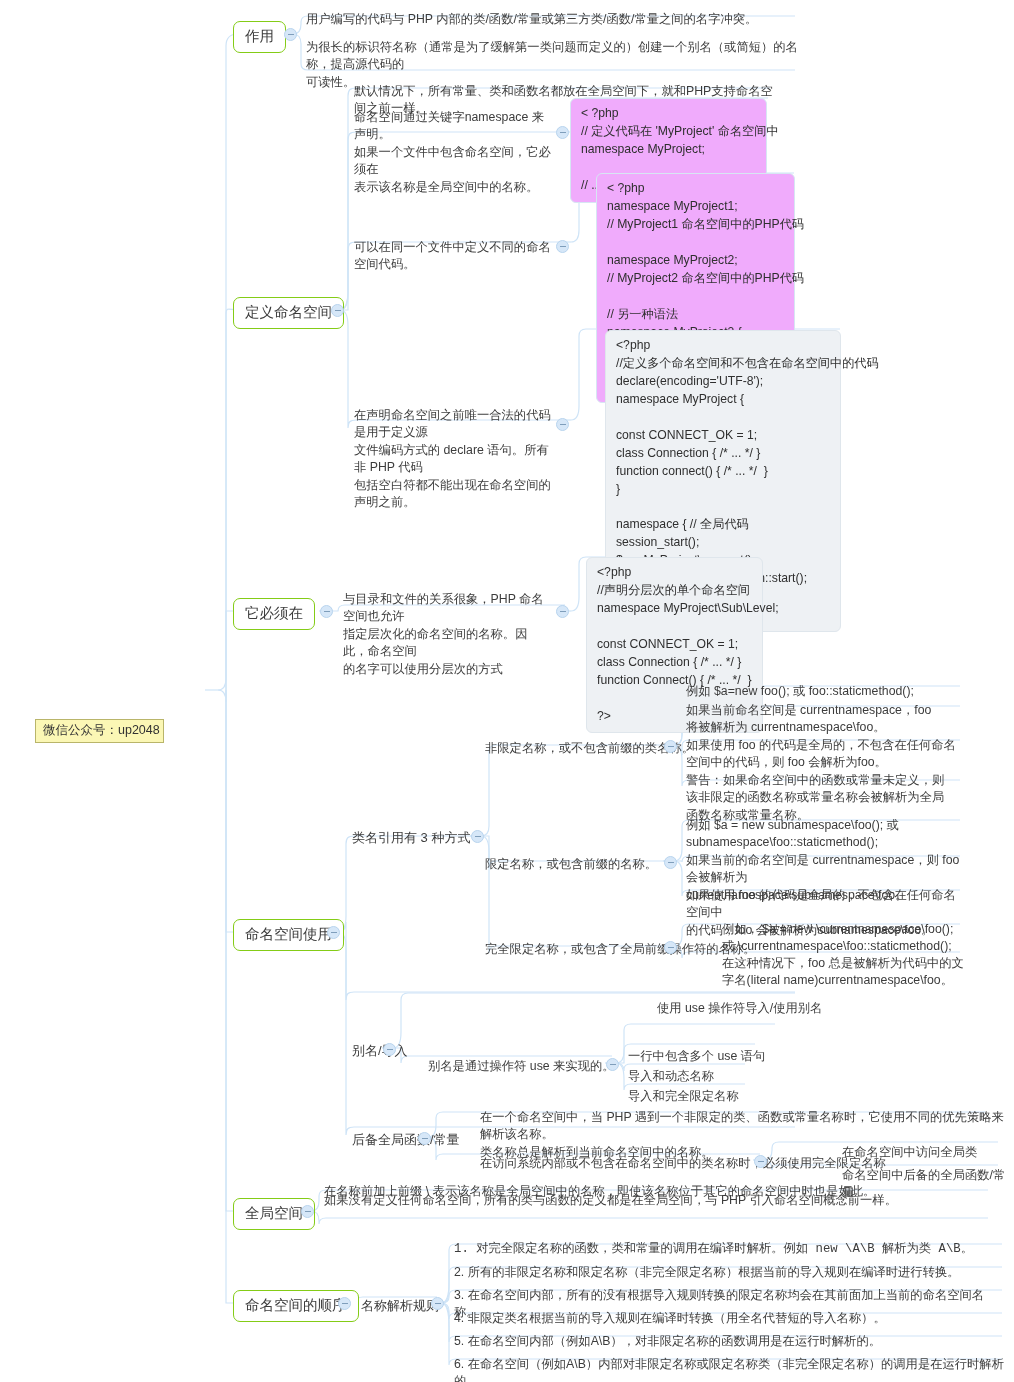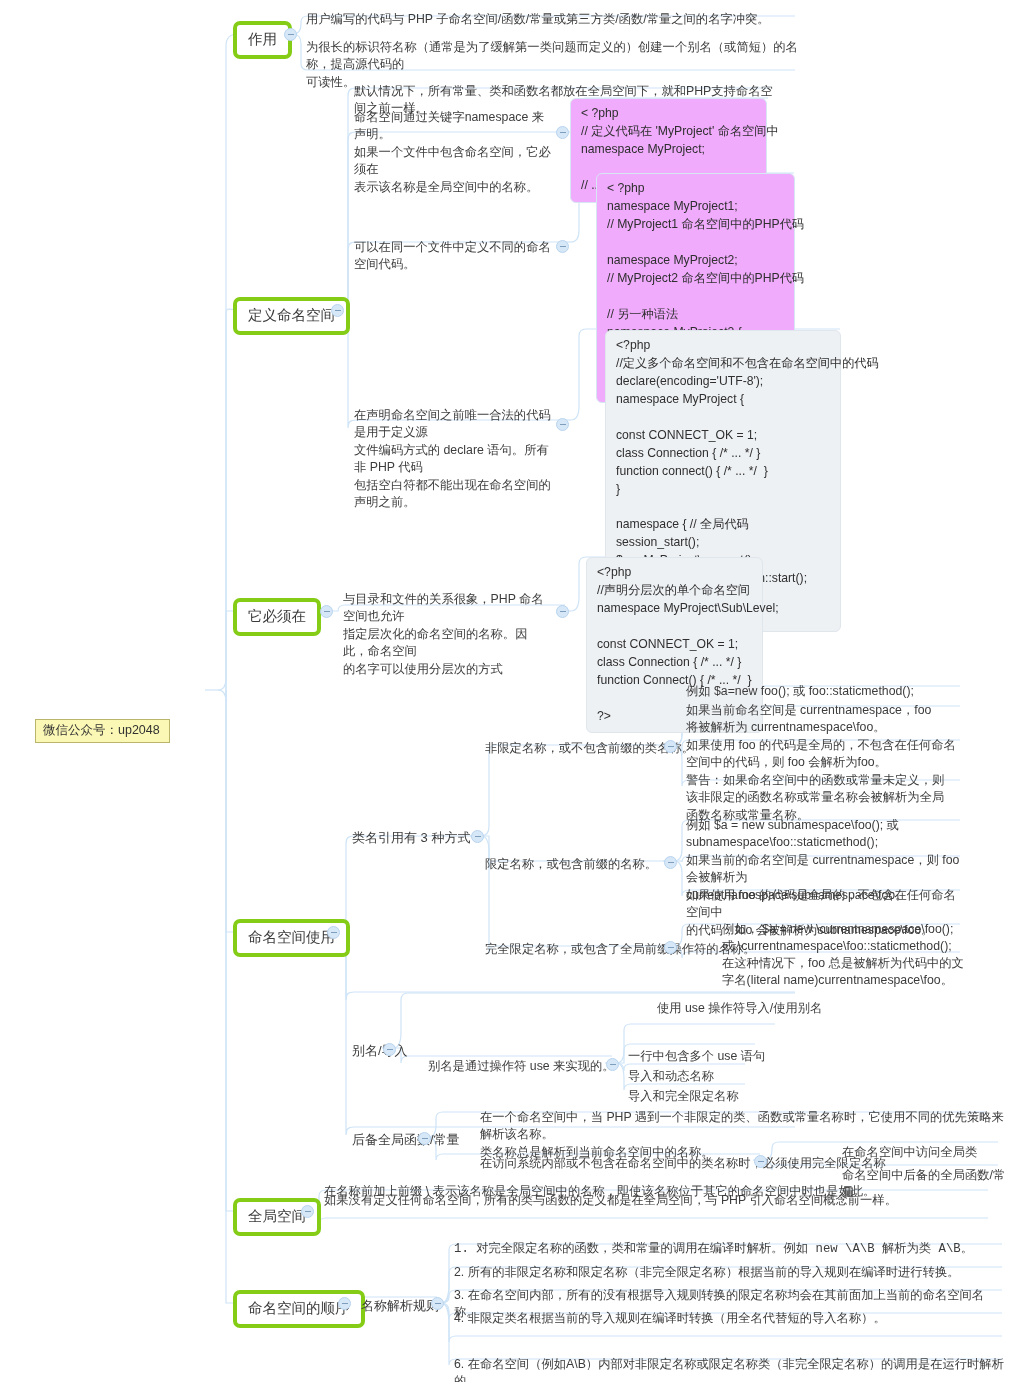--- a/index.html
+++ b/index.html
@@ -31,27 +31,27 @@
     white-space:nowrap;
     display:flex;align-items:center;gap:7px;
   }
   .root .globe{font-size:15px;line-height:1;}
 
   .tagline{
     background:#fbf7b5;
     border:1px solid #b9b56a;
     color:#333;
     font-size:12.5px;
-    padding:2px 9px 3px 7px;
+    padding:2px 3px 3px 7px;
     white-space:nowrap;
   }
 
   
   .pill{
-    border:4px solid #84cc16;
+    border:1px solid #84cc16;
     border-radius:7px;
     background:#ffffff;
     padding:5px 11px 6px 11px;
     font-size:14.5px;
     color:#3c3c3c;
     white-space:nowrap;
   }
 
   
   .txt{
@@ -185,21 +185,21 @@
       <path d="M441 1303 C447 1303 449 1307 449 1311 V1319 C449 1315 451 1313 456 1313 H1002"></path>
       <path d="M441 1303 C447 1303 449 1311 449 1319 V1342 C449 1338 451 1336 456 1336 H1002"></path>
       <path d="M441 1303 C447 1303 449 1315 449 1327 V1365 C449 1361 451 1359 456 1359 H1002"></path>
     </g>
   </svg>
 
   <div class="node tagline" style="left:35px;top:719px;">微信公众号：up2048</div>
 
   <div class="node pill" style="left:233px;top:21px;">作用</div>
   <div class="tog" style="left:284px;top:28px;"></div>
-  <div class="node txt small" style="left:302px;top:8px;width:520px;">用户编写的代码与 PHP 子命名空间/函数/常量或第三方类/函数/常量之间的名字冲突。</div>
+  <div class="node txt small" style="left:302px;top:8px;width:520px;">用户编写的代码与 PHP 内部的类/函数/常量或第三方类/函数/常量之间的名字冲突。</div>
   <div class="node txt small" style="left:302px;top:36px;width:512px;">为很长的标识符名称（通常是为了缓解第一类问题而定义的）创建一个别名（或简短）的名称，提高源代码的
 可读性。</div>
 
   <div class="node pill" style="left:233px;top:297px;">定义命名空间</div>
   <div class="tog" style="left:331px;top:304px;"></div>
 
   <div class="node txt small" style="left:350px;top:80px;width:430px;">默认情况下，所有常量、类和函数名都放在全局空间下，就和PHP支持命名空间之前一样。</div>
 
   <div class="node txt small" style="left:350px;top:106px;width:205px;">命名空间通过关键字namespace 来声明。
 如果一个文件中包含命名空间，它必须在
@@ -321,15 +321,16 @@
 
   <div class="node pill" style="left:233px;top:1290px;">命名空间的顺序</div>
   <div class="tog" style="left:338px;top:1297px;"></div>
   <div class="node txt mid" style="left:357px;top:1294px;">名称解析规则</div>
   <div class="tog" style="left:431px;top:1297px;"></div>
 
   <div class="node txt small" style="left:450px;top:1238px;width:556px;font-family:Liberation Mono, monospace;">1. 对完全限定名称的函数，类和常量的调用在编译时解析。例如 new \A\B 解析为类 A\B。</div>
   <div class="node txt small" style="left:450px;top:1261px;width:556px;">2. 所有的非限定名称和限定名称（非完全限定名称）根据当前的导入规则在编译时进行转换。</div>
   <div class="node txt small" style="left:450px;top:1284px;width:556px;">3. 在命名空间内部，所有的没有根据导入规则转换的限定名称均会在其前面加上当前的命名空间名称。</div>
   <div class="node txt small" style="left:450px;top:1307px;width:556px;">4. 非限定类名根据当前的导入规则在编译时转换（用全名代替短的导入名称）。</div>
+  <div class="node txt small" style="left:450px;top:1330px;width:556px;">5. 在命名空间内部（例如A\B），对非限定名称的函数调用是在运行时解析的。</div>
   <div class="node txt small" style="left:450px;top:1353px;width:560px;">6. 在命名空间（例如A\B）内部对非限定名称或限定名称类（非完全限定名称）的调用是在运行时解析的。</div>
 
 </div>
 
 </body></html>

